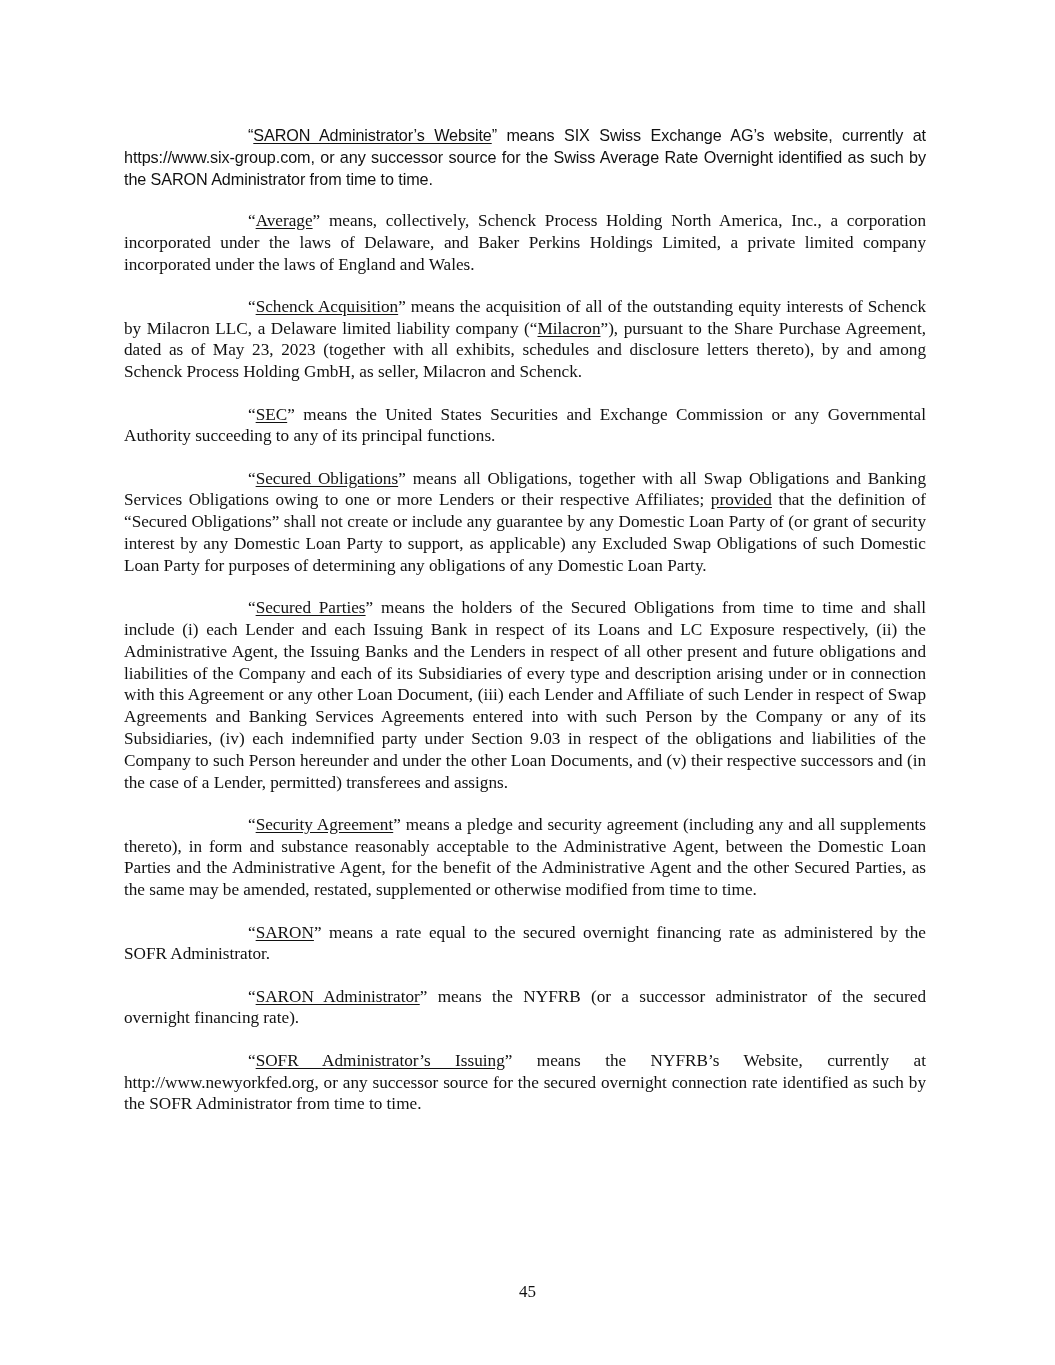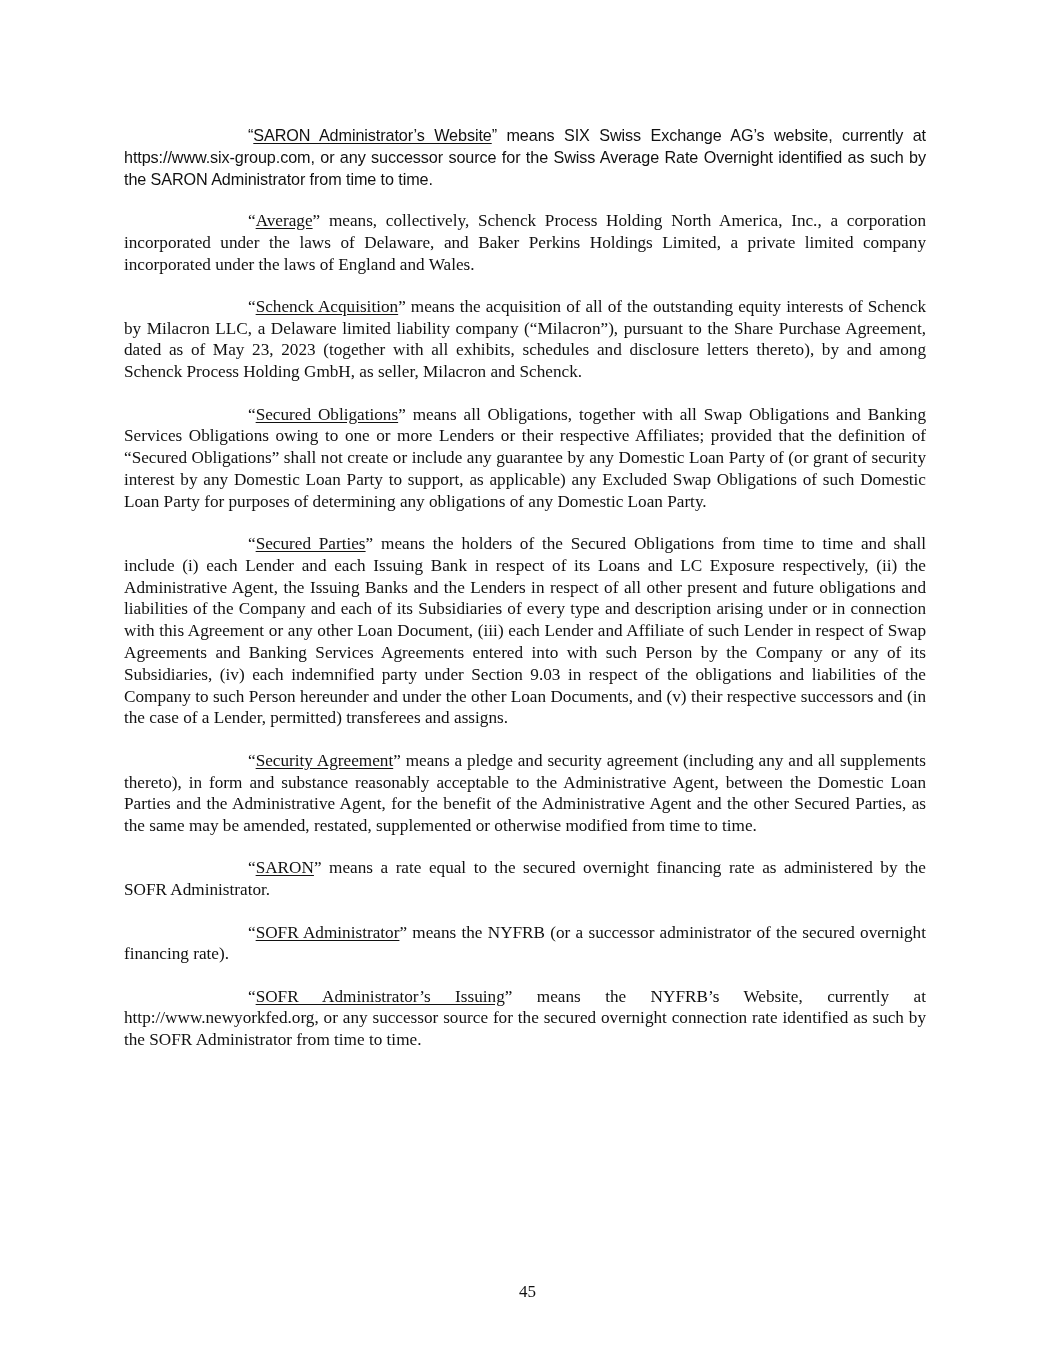--- a/index.html
+++ b/index.html
@@ -7,46 +7,47 @@
     .page {
       position: absolute; left: 124px; top: 124px; width: 802px;
       font-family: "Liberation Serif", serif; font-size: 17.2px; line-height: 21.8px; color: #111;
     }
     .para { margin: 0 0 20.5px 0; text-align: justify; text-indent: 124px; }
     .para.sans {
       font-family: "Liberation Sans", sans-serif; font-size: 16.2px; line-height: 22px;
       letter-spacing: -0.1px;
     }
     .term { text-decoration: underline; text-underline-offset: 2px; margin-top: 32px; }
-    .ul { text-underline-offset: 2px; margin-top: 14px; }
+    .ul { text-decoration: underline; text-underline-offset: 2px; margin-top: 14px; }
     .p1 { margin-bottom: 20px; }
     .page-number {
       position: absolute; left: 0; width: 1055px; top: 1282px; text-align: center;
       font-family: "Liberation Serif", serif; font-size: 17px; color: #111;
     }
   </style>
 </head>
 <body>
 
 <div class="page">
 
   <p class="para sans p1"><span>“</span><span class="term">SARON Administrator’s Website</span><span>”</span><span> means SIX Swiss Exchange AG’s website, currently at https://www.six-group.com, or any successor source for the Swiss Average Rate Overnight identified as such by the SARON Administrator from time to time.</span></p>
 
   <p class="para"><span>“</span><span class="term">Average</span><span>”</span><span> means, collectively, Schenck Process Holding North America, Inc., a corporation incorporated under the laws of Delaware, and Baker Perkins Holdings Limited, a private limited company incorporated under the laws of England and Wales.</span></p>
 
   <p class="para"><span>“</span><span class="term">Schenck Acquisition</span><span>”</span><span> means the acquisition of all of the outstanding equity interests of Schenck by Milacron LLC, a Delaware limited liability company (“</span><span class="ul">Milacron</span><span>”), pursuant to the Share Purchase Agreement, dated as of May 23, 2023 (together with all exhibits, schedules and disclosure letters thereto), by and among Schenck Process Holding GmbH, as seller, Milacron and Schenck.</span></p>
 
+  <p class="para"><span>“</span><span class="term">SEC</span><span>”</span><span> means the United States Securities and Exchange Commission or any Governmental Authority succeeding to any of its principal functions.</span></p>
 
   <p class="para"><span>“</span><span class="term">Secured Obligations</span><span>”</span><span> means all Obligations, together with all Swap Obligations and Banking Services Obligations owing to one or more Lenders or their respective Affiliates; </span><span class="ul">provided</span><span> that the definition of “Secured Obligations” shall not create or include any guarantee by any Domestic Loan Party of (or grant of security interest by any Domestic Loan Party to support, as applicable) any Excluded Swap Obligations of such Domestic Loan Party for purposes of determining any obligations of any Domestic Loan Party.</span></p>
 
   <p class="para"><span>“</span><span class="term">Secured Parties</span><span>”</span><span> means the holders of the Secured Obligations from time to time and shall include (i) each Lender and each Issuing Bank in respect of its Loans and LC Exposure respectively, (ii) the Administrative Agent, the Issuing Banks and the Lenders in respect of all other present and future obligations and liabilities of the Company and each of its Subsidiaries of every type and description arising under or in connection with this Agreement or any other Loan Document, (iii) each Lender and Affiliate of such Lender in respect of Swap Agreements and Banking Services Agreements entered into with such Person by the Company or any of its Subsidiaries, (iv) each indemnified party under Section 9.03 in respect of the obligations and liabilities of the Company to such Person hereunder and under the other Loan Documents, and (v) their respective successors and (in the case of a Lender, permitted) transferees and assigns.</span></p>
 
   <p class="para"><span>“</span><span class="term">Security Agreement</span><span>”</span><span> means a pledge and security agreement (including any and all supplements thereto), in form and substance reasonably acceptable to the Administrative Agent, between the Domestic Loan Parties and the Administrative Agent, for the benefit of the Administrative Agent and the other Secured Parties, as the same may be amended, restated, supplemented or otherwise modified from time to time.</span></p>
 
   <p class="para"><span>“</span><span class="term">SARON</span><span>”</span><span> means a rate equal to the secured overnight financing rate as administered by the SOFR Administrator.</span></p>
 
-  <p class="para"><span>“</span><span class="term">SOFR Administrator</span><span>”</span><span> means the NYFRB (or a successor administrator of the secured overnight financing rate).</span></p>
+  <p class="para"><span>“</span><span class="term">SARON Administrator</span><span>”</span><span> means the NYFRB (or a successor administrator of the secured overnight financing rate).</span></p>
 
   <p class="para"><span>“</span><span class="term">SOFR Administrator’s Issuing</span><span>”</span><span> means the NYFRB’s Website, currently at http://www.newyorkfed.org, or any successor source for the secured overnight connection rate identified as such by the SOFR Administrator from time to time.</span></p>
 
 </div>
 
 <div class="page-number">45</div>
 
 </body></html>

